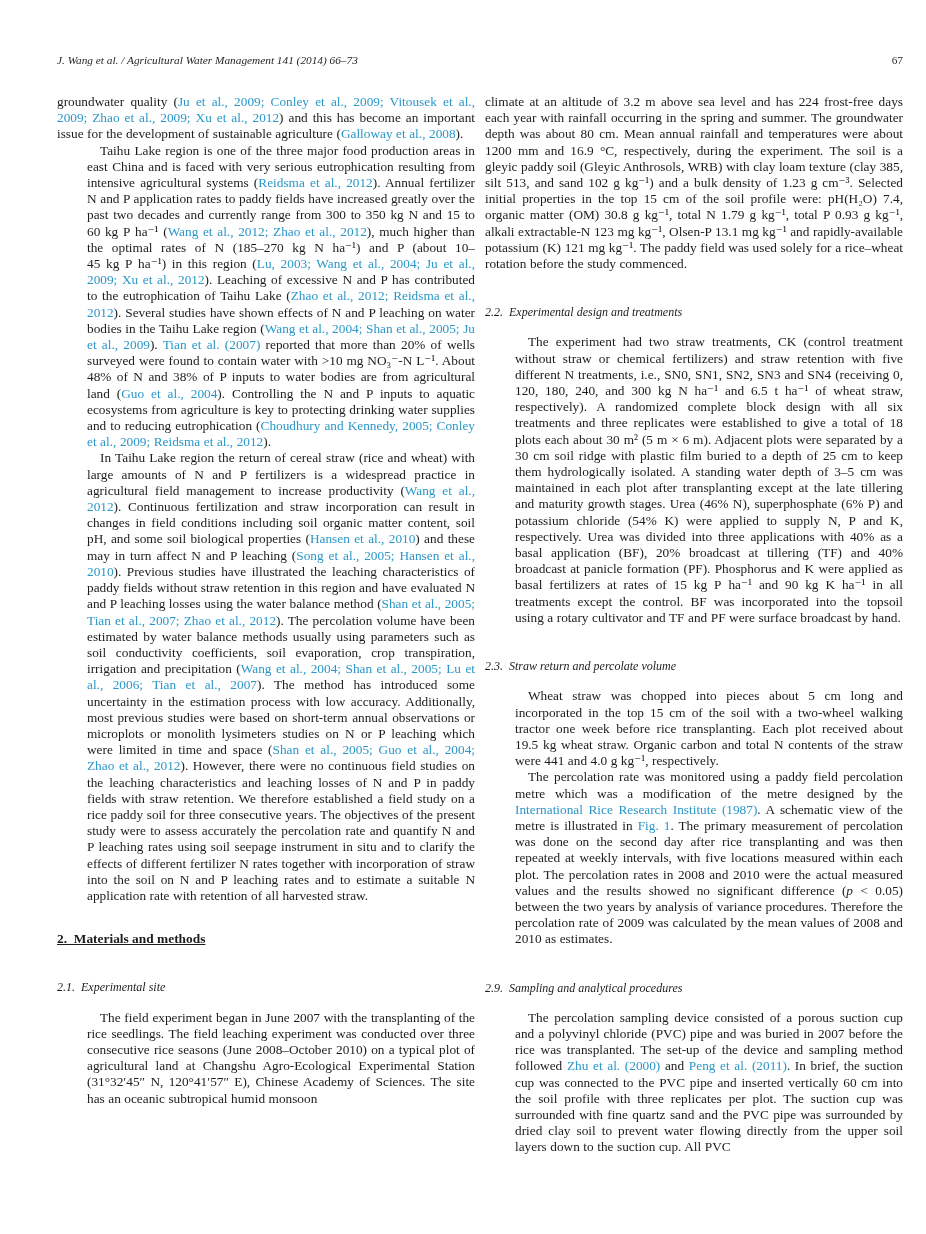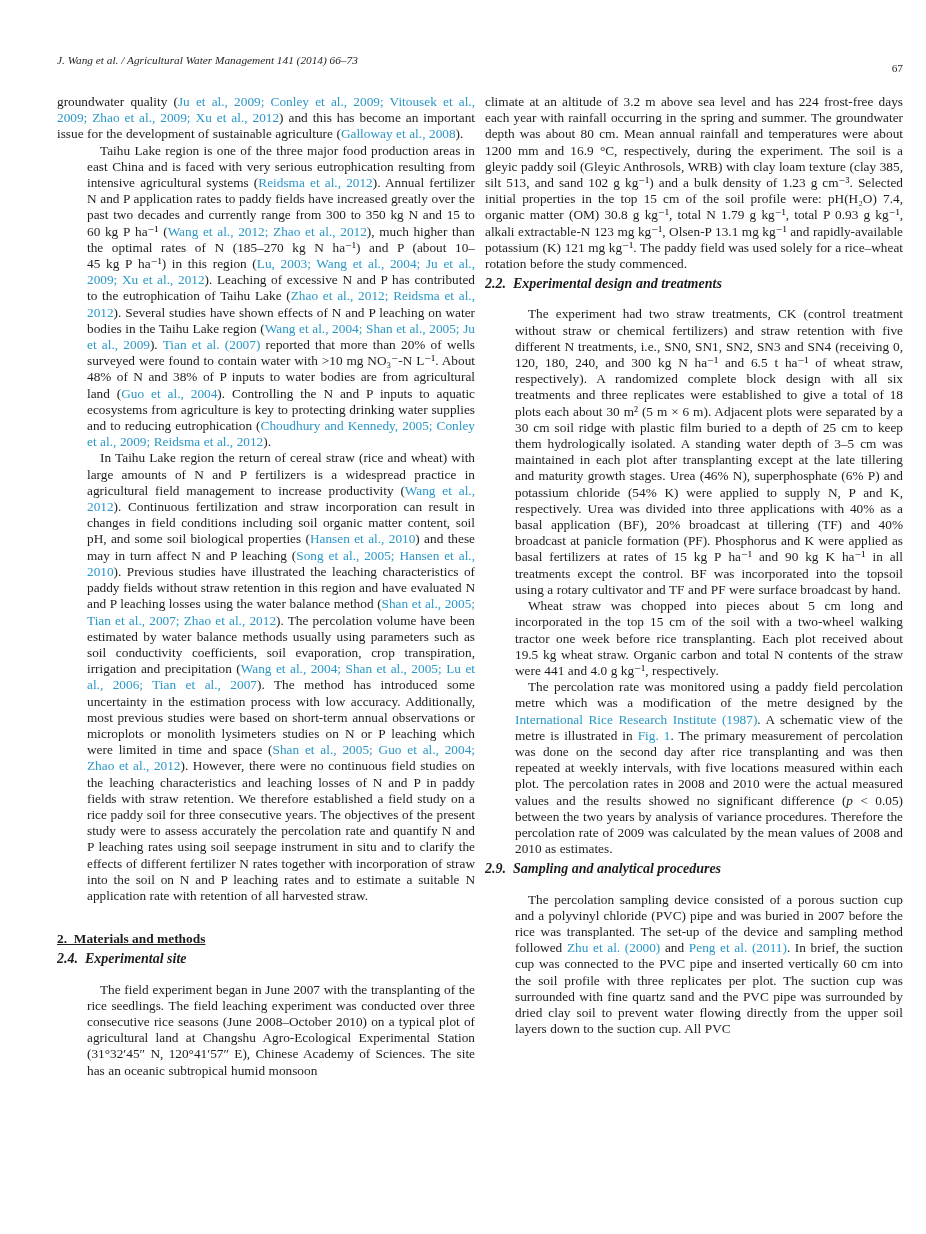--- a/index.html
+++ b/index.html
@@ -23,21 +23,21 @@
     font-size: 11.3px;
     line-height: 14px;
     color: #262626;
   }
   .running-title {
     font-style: italic;
   }
   .page-number {
     position: absolute;
     right: 0;
-    top: 8px;
+    top: 0;
     font-style: normal;
   }
   .columns {
     position: absolute;
     top: 94px;
     left: 57px;
     width: 846px;
     height: 1100px;
     display: flex;
     gap: 10px;
@@ -57,47 +57,48 @@
   .cite { color: var(--link, #2b97c9); cursor: pointer; }
   .it { font-style: italic; }
   h2.h2 {
     font-size: 13.4px;
     line-height: 16.2px;
     font-weight: 700;
     margin: 27px 0 0 0;
     text-decoration: underline;
   }
   h3.h3 {
-    font-size: 14px;
+    font-size: 12px;
     line-height: 16.2px;
-    font-weight: 700;
+    font-weight: 400;
     font-style: italic;
-    margin: 4px 0 14px 0;
+    margin: 32px 0 14px 0;
   }
 </style>
 </head>
 <body>
 
 <div class="page">
   <header class="pg-header">
     <div class="running-title">J. Wang et al. / Agricultural Water Management 141 (2014) 66–73</div>
     <div class="page-number">67</div>
   </header>
   <main class="columns">
     <div class="col">
         <p class="para"><span>groundwater quality (</span><span class="cite">Ju et al., 2009; Conley et al., 2009; Vitousek et al., 2009; Zhao et al., 2009; Xu et al., 2012</span><span>) and this has become an important issue for the development of sustainable agriculture (</span><span class="cite">Galloway et al., 2008</span><span>).</span></p>
         <p class="para indent"><span>Taihu Lake region is one of the three major food production areas in east China and is faced with very serious eutrophication resulting from intensive agricultural systems (</span><span class="cite">Reidsma et al., 2012</span><span>). Annual fertilizer N and P application rates to paddy fields have increased greatly over the past two decades and currently range from 300 to 350&nbsp;kg&nbsp;N and 15 to 60&nbsp;kg&nbsp;P&nbsp;ha⁻¹ (</span><span class="cite">Wang et al., 2012; Zhao et al., 2012</span><span>), much higher than the optimal rates of N (185–270&nbsp;kg&nbsp;N&nbsp;ha⁻¹) and P (about 10–45&nbsp;kg&nbsp;P&nbsp;ha⁻¹) in this region (</span><span class="cite">Lu, 2003; Wang et al., 2004; Ju et al., 2009; Xu et al., 2012</span><span>). Leaching of excessive N and P has contributed to the eutrophication of Taihu Lake (</span><span class="cite">Zhao et al., 2012; Reidsma et al., 2012</span><span>). Several studies have shown effects of N and P leaching on water bodies in the Taihu Lake region (</span><span class="cite">Wang et al., 2004; Shan et al., 2005; Ju et al., 2009</span><span>). </span><span class="cite">Tian et al. (2007)</span><span> reported that more than 20% of wells surveyed were found to contain water with &gt;10&nbsp;mg&nbsp;NO₃⁻-N&nbsp;L⁻¹. About 48% of N and 38% of P inputs to water bodies are from agricultural land (</span><span class="cite">Guo et al., 2004</span><span>). Controlling the N and P inputs to aquatic ecosystems from agriculture is key to protecting drinking water supplies and to reducing eutrophication (</span><span class="cite">Choudhury and Kennedy, 2005; Conley et al., 2009; Reidsma et al., 2012</span><span>).</span></p>
         <p class="para indent"><span>In Taihu Lake region the return of cereal straw (rice and wheat) with large amounts of N and P fertilizers is a widespread practice in agricultural field management to increase productivity (</span><span class="cite">Wang et al., 2012</span><span>). Continuous fertilization and straw incorporation can result in changes in field conditions including soil organic matter content, soil pH, and some soil biological properties (</span><span class="cite">Hansen et al., 2010</span><span>) and these may in turn affect N and P leaching (</span><span class="cite">Song et al., 2005; Hansen et al., 2010</span><span>). Previous studies have illustrated the leaching characteristics of paddy fields without straw retention in this region and have evaluated N and P leaching losses using the water balance method (</span><span class="cite">Shan et al., 2005; Tian et al., 2007; Zhao et al., 2012</span><span>). The percolation volume have been estimated by water balance methods usually using parameters such as soil conductivity coefficients, soil evaporation, crop transpiration, irrigation and precipitation (</span><span class="cite">Wang et al., 2004; Shan et al., 2005; Lu et al., 2006; Tian et al., 2007</span><span>). The method has introduced some uncertainty in the estimation process with low accuracy. Additionally, most previous studies were based on short-term annual observations or microplots or monolith lysimeters studies on N or P leaching which were limited in time and space (</span><span class="cite">Shan et al., 2005; Guo et al., 2004; Zhao et al., 2012</span><span>). However, there were no continuous field studies on the leaching characteristics and leaching losses of N and P in paddy fields with straw retention. We therefore established a field study on a rice paddy soil for three consecutive years. The objectives of the present study were to assess accurately the percolation rate and quantify N and P leaching rates using soil seepage instrument in situ and to clarify the effects of different fertilizer N rates together with incorporation of straw into the soil on N and P leaching rates and to estimate a suitable N application rate with retention of all harvested straw.</span></p>
         <h2 class="h2">2. Materials and methods</h2>
-        <h3 class="h3">2.4. Experimental site</h3>
+        <h3 class="h3">2.1. Experimental site</h3>
         <p class="para indent"><span>The field experiment began in June 2007 with the transplanting of the rice seedlings. The field leaching experiment was conducted over three consecutive rice seasons (June 2008–October 2010) on a typical plot of agricultural land at Changshu Agro-Ecological Experimental Station (31°32′45″ N, 120°41′57″ E), Chinese Academy of Sciences. The site has an oceanic subtropical humid monsoon</span></p>
       </div>
     <div class="col">
         <p class="para"><span>climate at an altitude of 3.2&nbsp;m above sea level and has 224 frost-free days each year with rainfall occurring in the spring and summer. The groundwater depth was about 80&nbsp;cm. Mean annual rainfall and temperatures were about 1200&nbsp;mm and 16.9&nbsp;°C, respectively, during the experiment. The soil is a gleyic paddy soil (Gleyic Anthrosols, WRB) with clay loam texture (clay 385, silt 513, and sand 102&nbsp;g&nbsp;kg⁻¹) and a bulk density of 1.23&nbsp;g&nbsp;cm⁻³. Selected initial properties in the top 15&nbsp;cm of the soil profile were: pH(H₂O) 7.4, organic matter (OM) 30.8&nbsp;g&nbsp;kg⁻¹, total N 1.79&nbsp;g&nbsp;kg⁻¹, total P 0.93&nbsp;g&nbsp;kg⁻¹, alkali extractable-N 123&nbsp;mg&nbsp;kg⁻¹, Olsen-P 13.1&nbsp;mg&nbsp;kg⁻¹ and rapidly-available potassium (K) 121&nbsp;mg&nbsp;kg⁻¹. The paddy field was used solely for a rice–wheat rotation before the study commenced.</span></p>
         <h3 class="h3">2.2. Experimental design and treatments</h3>
         <p class="para indent"><span>The experiment had two straw treatments, CK (control treatment without straw or chemical fertilizers) and straw retention with five different N treatments, i.e., SN0, SN1, SN2, SN3 and SN4 (receiving 0, 120, 180, 240, and 300&nbsp;kg&nbsp;N&nbsp;ha⁻¹ and 6.5&nbsp;t&nbsp;ha⁻¹ of wheat straw, respectively). A randomized complete block design with all six treatments and three replicates were established to give a total of 18 plots each about 30&nbsp;m² (5&nbsp;m&nbsp;×&nbsp;6&nbsp;m). Adjacent plots were separated by a 30&nbsp;cm soil ridge with plastic film buried to a depth of 25&nbsp;cm to keep them hydrologically isolated. A standing water depth of 3–5&nbsp;cm was maintained in each plot after transplanting except at the late tillering and maturity growth stages. Urea (46% N), superphosphate (6% P) and potassium chloride (54% K) were applied to supply N, P and K, respectively. Urea was divided into three applications with 40% as a basal application (BF), 20% broadcast at tillering (TF) and 40% broadcast at panicle formation (PF). Phosphorus and K were applied as basal fertilizers at rates of 15&nbsp;kg&nbsp;P&nbsp;ha⁻¹ and 90&nbsp;kg&nbsp;K&nbsp;ha⁻¹ in all treatments except the control. BF was incorporated into the topsoil using a rotary cultivator and TF and PF were surface broadcast by hand.</span></p>
+        <h3 class="h3">2.3. Straw return and percolate volume</h3>
         <p class="para indent"><span>Wheat straw was chopped into pieces about 5&nbsp;cm long and incorporated in the top 15&nbsp;cm of the soil with a two-wheel walking tractor one week before rice transplanting. Each plot received about 19.5&nbsp;kg wheat straw. Organic carbon and total N contents of the straw were 441 and 4.0&nbsp;g&nbsp;kg⁻¹, respectively.</span></p>
         <p class="para indent"><span>The percolation rate was monitored using a paddy field percolation metre which was a modification of the metre designed by the </span><span class="cite">International Rice Research Institute (1987)</span><span>. A schematic view of the metre is illustrated in </span><span class="cite">Fig. 1</span><span>. The primary measurement of percolation was done on the second day after rice transplanting and was then repeated at weekly intervals, with five locations measured within each plot. The percolation rates in 2008 and 2010 were the actual measured values and the results showed no significant difference (</span><span class="it">p</span><span>&nbsp;&lt;&nbsp;0.05) between the two years by analysis of variance procedures. Therefore the percolation rate of 2009 was calculated by the mean values of 2008 and 2010 as estimates.</span></p>
         <h3 class="h3">2.9. Sampling and analytical procedures</h3>
         <p class="para indent"><span>The percolation sampling device consisted of a porous suction cup and a polyvinyl chloride (PVC) pipe and was buried in 2007 before the rice was transplanted. The set-up of the device and sampling method followed </span><span class="cite">Zhu et al. (2000)</span><span> and </span><span class="cite">Peng et al. (2011)</span><span>. In brief, the suction cup was connected to the PVC pipe and inserted vertically 60&nbsp;cm into the soil profile with three replicates per plot. The suction cup was surrounded with fine quartz sand and the PVC pipe was surrounded by dried clay soil to prevent water flowing directly from the upper soil layers down to the suction cup. All PVC</span></p>
       </div>
   </main>
 </div>
 
 </body></html>

